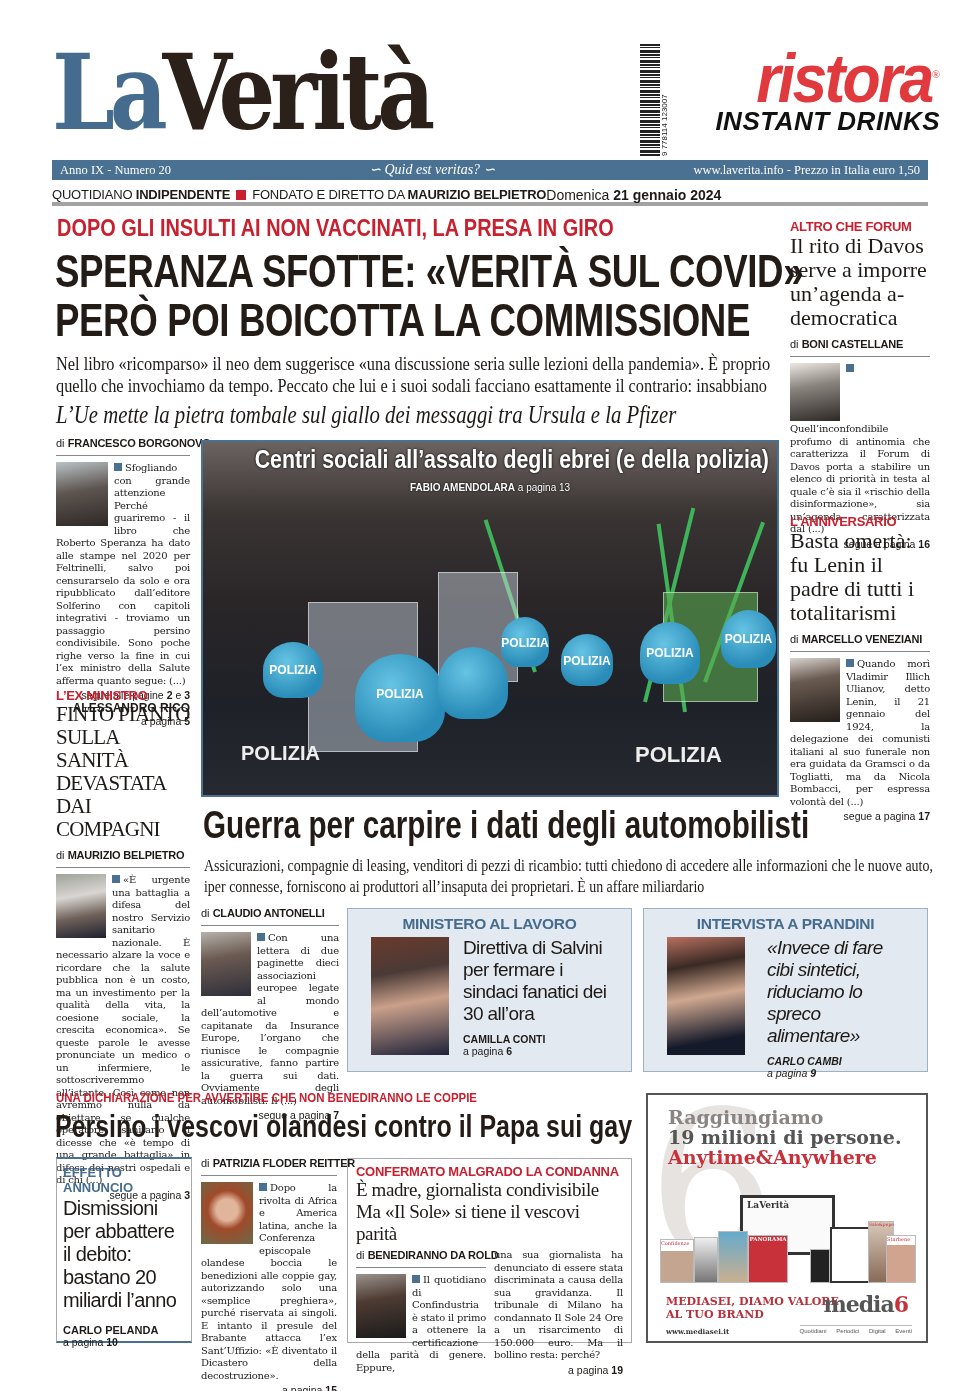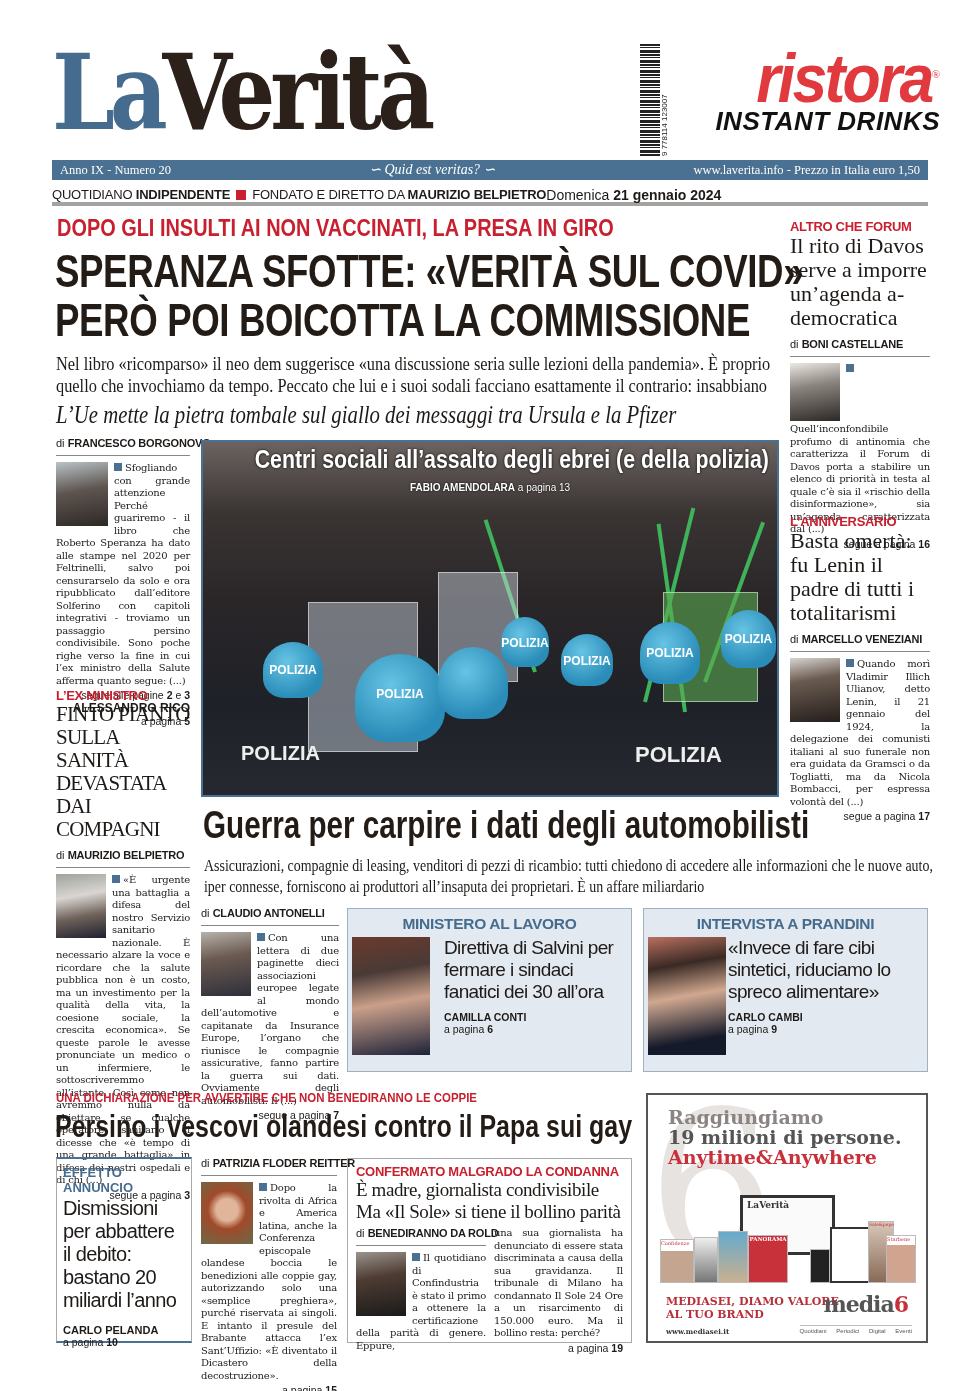--- a/index.html
+++ b/index.html
@@ -60,21 +60,21 @@
   #mainphoto .stick { position:absolute; width:4px; background:#3fb35a; transform-origin: bottom; }
   #mainphoto .shield { position:absolute; background: rgba(210,220,230,0.45); border: 1px solid rgba(255,255,255,0.5); }
   #phototitle { left: 0; top: 2px; width: 100%; text-align: center; font-family: "Liberation Sans", sans-serif; font-weight: bold; font-size: 26px; color: #fff; transform: scaleX(0.82); text-shadow: 0 0 3px #000; white-space: nowrap; }
   #photocredit { left: 0; top: 40px; width: 100%; text-align: center; font-family: "Liberation Sans", sans-serif; font-size: 10px; color: #fff; text-shadow: 0 0 2px #000; }
   #photocredit b { font-weight: bold; }
 
   
   #guerra { left: 203px; top: 804px; font-family: "Liberation Sans", sans-serif; font-weight: bold; font-size: 38px; color: #231b16; white-space: nowrap; transform: scaleX(0.78); transform-origin: left; }
   #guerradeck { left: 204px; top: 855px; width: 890px; font-size: 17px; line-height: 21px; transform: scaleX(0.82); transform-origin: left; }
 
-  .box { border: 1px solid #9fb0bf; background: #e3e9f0; padding: 6px 4px; }
+  .box { border: 1px solid #9fb0bf; background: #e3e9f0; padding: 6px 23px; }
   .box .bkick { font-family: "Liberation Sans", sans-serif; font-weight: bold; font-size: 15.5px; color: #456c8e; text-align:center; letter-spacing: -0.3px; }
   .box .bhead { font-family: "Liberation Sans", sans-serif; font-size: 19px; line-height: 22px; color: #1e1a17; letter-spacing: -0.6px; }
 
   
   #kicker3 { left: 56px; top: 1090px; font-family: "Liberation Sans", sans-serif; font-weight: bold; font-size: 13px; color: #c8202f; white-space: nowrap; transform: scaleX(0.88); transform-origin: left; }
   #vescovi { left: 55px; top: 1108px; font-family: "Liberation Sans", sans-serif; font-weight: bold; font-size: 32px; color: #231b16; white-space: nowrap; transform: scaleX(0.78); transform-origin: left; }
 
   #effetto { left: 56px; top: 1157px; width: 136px; height: 186px; border-top: 2px solid #4a7191; border-bottom: 2px solid #4a7191; border-left: 1px solid #aaa; border-right: 1px solid #aaa; padding: 6px 6px; }
   #effetto .bkick { font-family:"Liberation Sans",sans-serif; font-weight:bold; font-size:13px; color:#456c8e; }
   #effetto .bhead { font-family:"Liberation Sans",sans-serif; font-size:20px; line-height:23px; letter-spacing:-0.6px; margin-top:2px; }
@@ -235,21 +235,21 @@
       <div class="auth" style="margin-top:8px;font-size:10.5px;">CAMILLA CONTI</div>
       <div class="apag"><span>a pagina </span><b>6</b></div>
     </div>
   </div>
 </div>
 
 <div class="abs box" style="left:643px;top:908px;width:285px;height:164px;">
   <div class="bkick">INTERVISTA A PRANDINI</div>
   <div style="display:flex;margin-top:4px;">
     <div class="ph" style="width:78px;height:118px;flex:none;background:linear-gradient(170deg,#b87060 0%,#3a2a24 25%,#d0a890 50%,#151a2a 85%);"></div>
-    <div style="margin-left:2px;">
+    <div style="margin-left:22px;font-style:italic;">
       <div class="bhead">«Invece di fare cibi sintetici, riduciamo lo spreco alimentare»</div>
       <div class="auth" style="margin-top:8px;font-size:10.5px;">CARLO CAMBI</div>
       <div class="apag"><span>a pagina </span><b>9</b></div>
     </div>
   </div>
 </div>
 
 <div id="kicker3" class="abs">UNA DICHIARAZIONE PER AVVERTIRE CHE NON BENEDIRANNO LE COPPIE</div>
 <div id="vescovi" class="abs">Persino i vescovi olandesi contro il Papa sui gay</div>
 
@@ -266,21 +266,21 @@
     <div class="photo ph" style="width:52px;height:62px;background:radial-gradient(circle at 50% 45%,#e0b59a 0 25%,#a04a2a 45%,#6a6a4a 100%);"></div>
     <span class="sq"></span><span>Dopo la rivolta di Africa e America latina, anche la Conferenza episcopale olandese boccia le benedizioni alle coppie gay, autorizzando solo una «semplice preghiera», purché riservata ai singoli. E intanto il presule del Brabante attacca l’ex Sant’Uffizio: «È diventato il Dicastero della decostruzione».</span>
   </div>
   <div class="segue"><span>a pagina </span><b>15</b></div>
 </div>
 
 <div id="confermato" class="abs">
   <div class="kick">CONFERMATO MALGRADO LA CONDANNA</div>
   <div class="rhead chead">
     <div>È madre, giornalista condivisibile</div>
-    <div>Ma «Il Sole» si tiene il bollino parità</div>
+    <div>Ma «Il Sole» si tiene il vescovi parità</div>
   </div>
   <div style="display:flex;gap:8px;margin-top:4px;">
     <div style="width:130px;">
       <div class="byline" style="margin-top:0"><span>di </span><b>BENEDIRANNO DA ROLD</b></div>
       <div class="body" style="margin-top:6px;">
         <div class="photo ph" style="width:50px;height:64px;background:linear-gradient(170deg,#9a948e 0%,#4e3c33 40%,#1a1a1a 100%);"></div>
         <span class="sq"></span><span>Il quotidiano di Confindustria è stato il primo a ottenere la certificazione della parità di genere. Eppure,</span>
       </div>
     </div>
     <div style="width:130px;">

